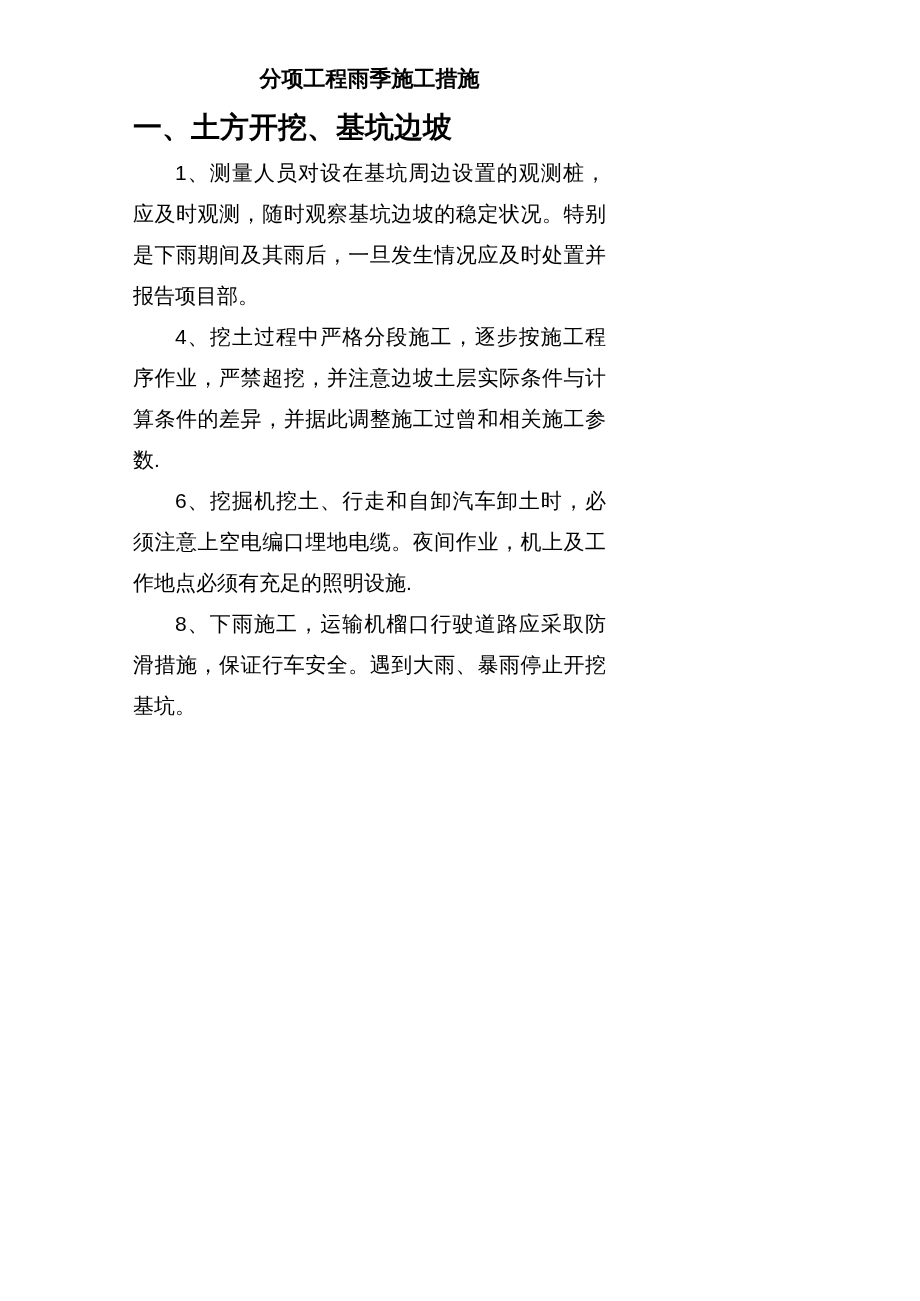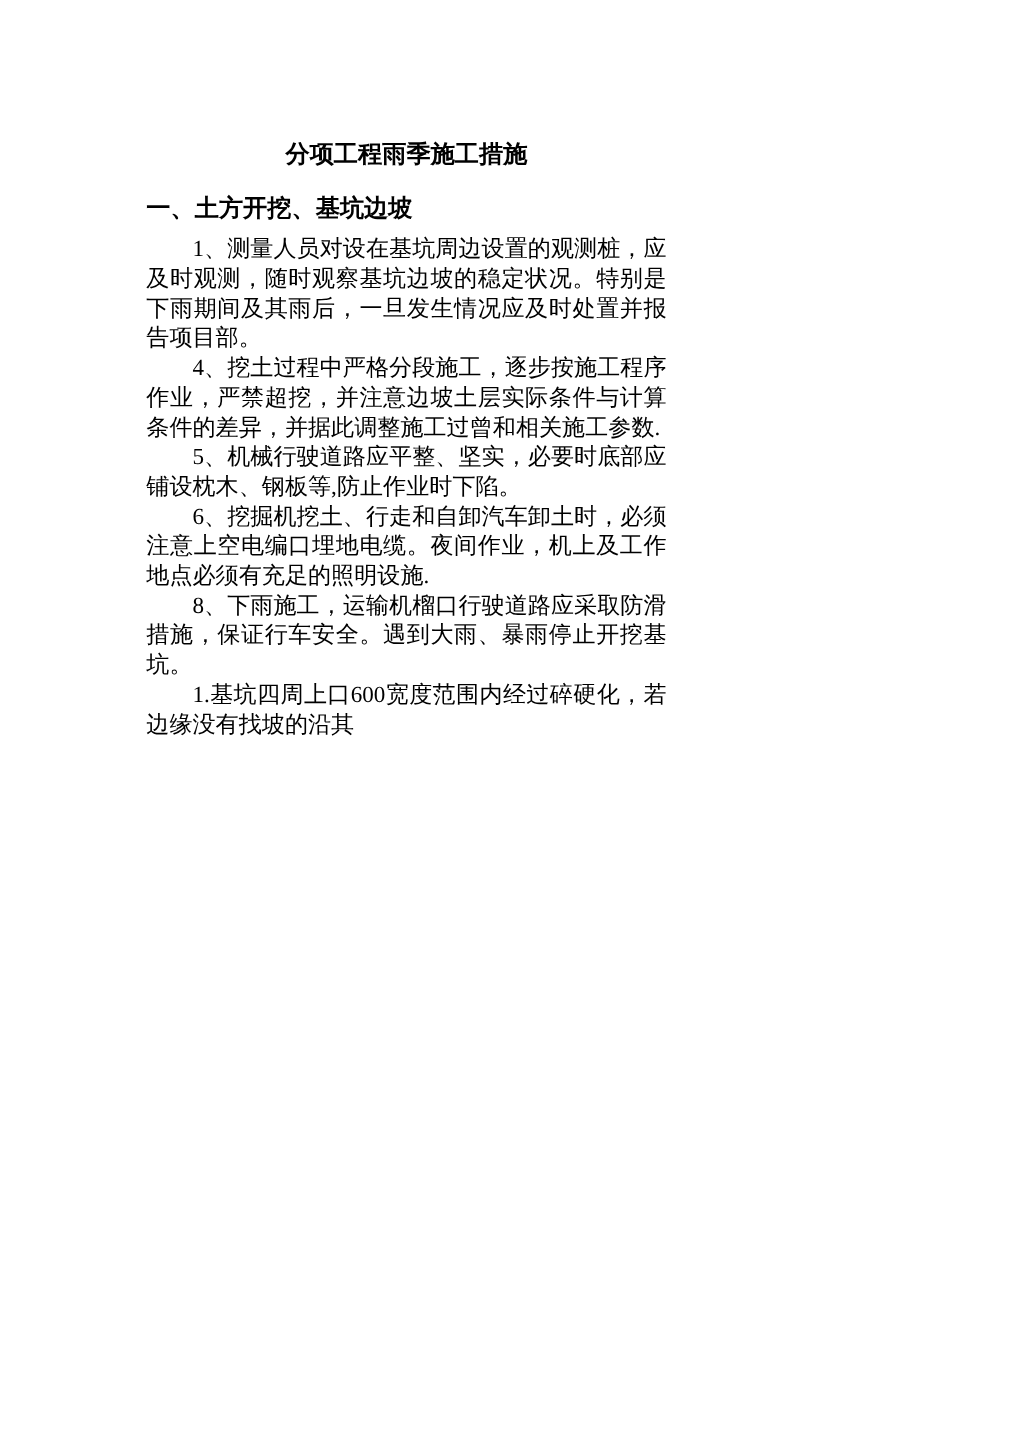--- a/index.html
+++ b/index.html
@@ -7,67 +7,64 @@
     padding: 0;
     background: #ffffff;
   }
   .page {
     position: relative;
     width: 736px;
     height: 1301px;
     margin: 0;
     background: #ffffff;
     box-sizing: border-box;
-    padding: 115px 130px 0 133px;
+    padding: 54px 130px 0 133px;
     font-family: "Liberation Sans", "DejaVu Sans", sans-serif;
     font-size: 21px;
     line-height: 49px;
     color: #000000;
     overflow: hidden;
   }
   .doc-title {
     margin: 0;
     font-size: 22px;
     font-weight: bold;
     text-align: center;
     line-height: 49px;
   }
   .section-heading {
     margin: 0;
-    font-size: 22px;
+    font-size: 29px;
     font-weight: bold;
     text-align: left;
     line-height: 49px;
   }
   .para {
     margin: 0;
     text-indent: 2em;
     text-align: justify;
-    line-height: 27px;
+    line-height: 41px;
     letter-spacing: 0px;
-    font-family: Liberation Serif, serif;
   }
 </style>
 </head>
 <body>
 
 <div class="page">
 
   <h1 class="doc-title">分项工程雨季施工措施</h1>
 
   <h2 class="section-heading">一、土方开挖、基坑边坡</h2>
 
   <p class="para">1、测量人员对设在基坑周边设置的观测桩，应及时观测，随时观察基坑边坡的稳定状况。特别是下雨期间及其雨后，一旦发生情况应及时处置并报告项目部。</p>
 
 
 
   <p class="para">4、挖土过程中严格分段施工，逐步按施工程序作业，严禁超挖，并注意边坡土层实际条件与计算条件的差异，并据此调整施工过曾和相关施工参数.</p>
 
-  <p class="para">5、机械行驶道路应平整、坚实，必要时底部应铺设枕木、钢板等,防止作业时下陷。</p>
 
   <p class="para">6、挖掘机挖土、行走和自卸汽车卸土时，必须注意上空电编口埋地电缆。夜间作业，机上及工作地点必须有充足的照明设施.</p>
 
   <p class="para">8、下雨施工，运输机榴口行驶道路应采取防滑措施，保证行车安全。遇到大雨、暴雨停止开挖基坑。</p>
 
 
-  <p class="para">1.基坑四周上口600宽度范围内经过碎硬化，若边缘没有找坡的沿其</p>
 
 </div>
 
 </body></html>

